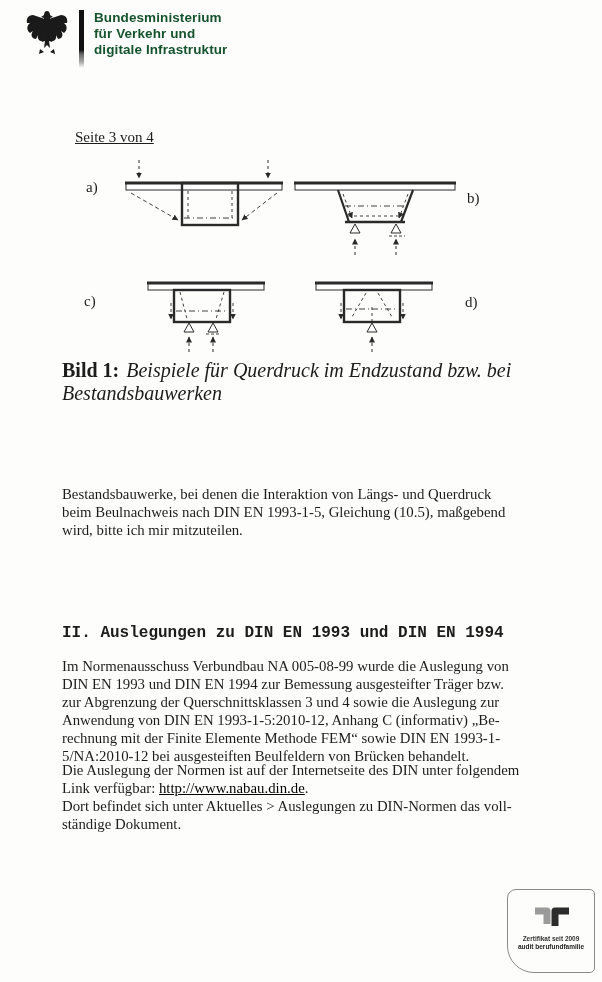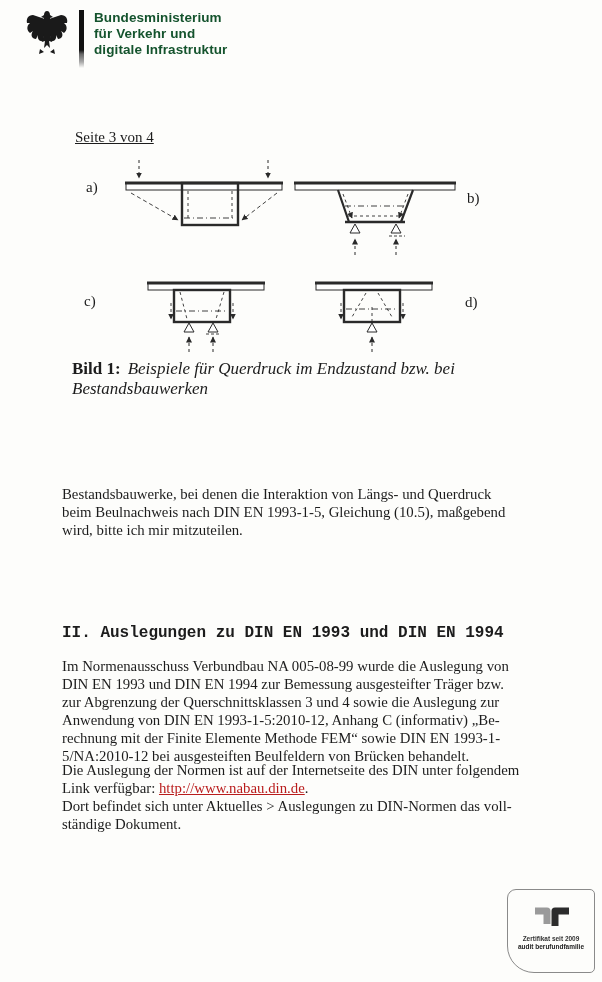--- a/index.html
+++ b/index.html
@@ -14,30 +14,30 @@
   .lh-bar{width:5px;height:58px;margin:2px 10px 0 10px;
     background:linear-gradient(#111 0,#111 40px,#666 44px,#aaa 52px,rgba(170,170,170,0) 58px);}
   .ministry{font-family:"Liberation Sans",sans-serif;font-size:13.5px;line-height:16px;
     font-weight:600;color:#14532d;padding-top:2px;letter-spacing:.1px;}
   
   .page-indicator{position:absolute;left:75px;top:129px;font-size:15px;text-decoration:underline;}
   
   .figure{position:absolute;left:0;top:150px;width:602px;height:208px;}
   .fig-label{position:absolute;font-size:15px;}
   .figure svg{position:absolute;overflow:visible;}
-  .caption{position:absolute;left:72px;top:359px;font-size:17px;width:520px;}
+  .caption{position:absolute;left:62px;top:359px;font-size:20px;width:520px;}
   .cap-label{font-weight:bold;margin-right:7px;}
   .cap-text{font-style:italic;}
   
   .para{position:absolute;left:62px;width:522px;font-size:14.8px;line-height:18px;
     white-space:pre-line;}
   .p1{top:413px;} .p2{top:485px;} .p3{top:541px;}
   .section-heading{position:absolute;left:62px;top:624px;font-size:16px;font-weight:bold;font-family:Liberation Mono, monospace;}
   .s2p1{top:657px;} .s2p2{top:761px;} .s2p3{top:837px;}
-  .doc-link{color:#b91c1c;text-decoration:underline;}
+  .doc-link{color:#000000;text-decoration:underline;}
   
   .badge{position:absolute;left:507px;top:889px;width:86px;height:82px;
     border:1.3px solid #8a8a8a;border-radius:9px 5px 5px 27px;
     background:#fdfdfb;text-align:center;}
   .badge-logo{margin-top:13px;width:46px;height:26px;}
   .badge-text{font-family:"Liberation Sans",sans-serif;font-size:6.5px;line-height:8px;
     color:#333;font-weight:600;margin-top:2px;}
   .badge-text .l2{font-weight:800;color:#222;}
 </style>
 </head>

